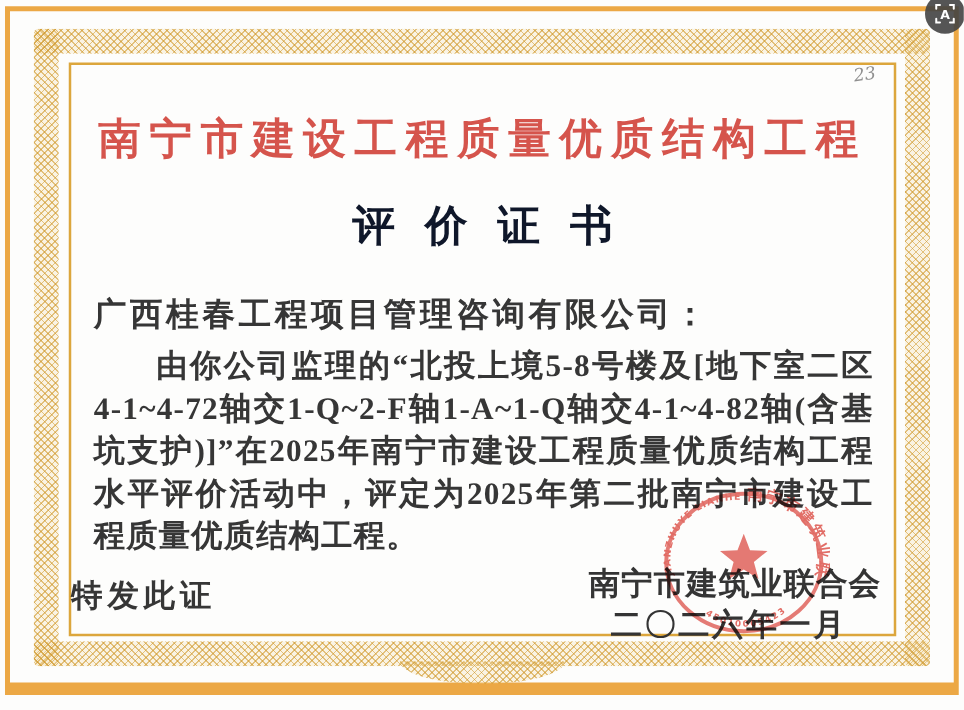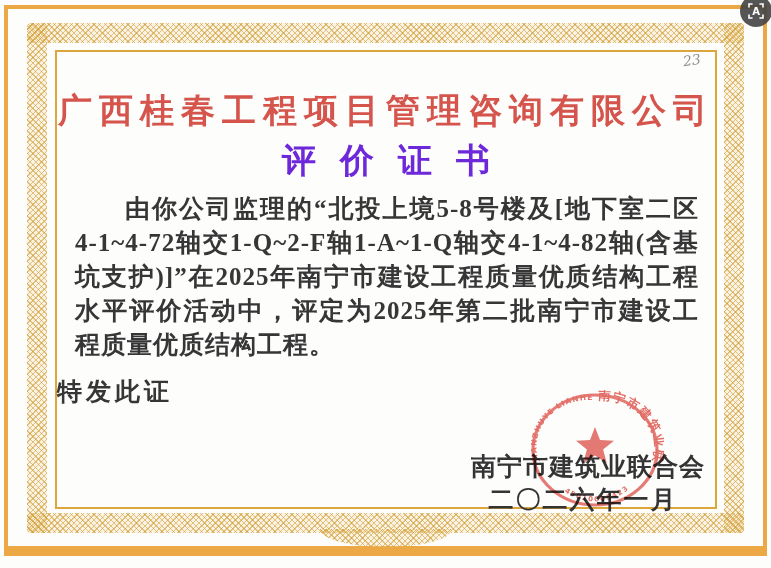--- a/index.html
+++ b/index.html
@@ -45,23 +45,23 @@
     font-size:14px; font-style:italic; color:#8f8f8f;
     transform:rotate(-8deg);
     font-family:"DejaVu Serif",serif;
   }
   .title1 {
     margin:36px 0 0; text-align:center;
     font-size:34px; font-weight:bold; letter-spacing:7px;
     color:#d5544c; white-space:nowrap;
   }
   .title2 {
-    margin:4px 0 0; text-align:center;
+    margin:24px 0 0; text-align:center;
     font-size:34px; font-weight:bold; letter-spacing:24px; text-indent:24px;
-    color:#6d28d9;
+    color:#0f172a;
   }
   .recipient {
     margin:30px 0 0; padding-left:18px;
     font-size:26px; font-weight:bold; letter-spacing:3px; color:#363636;
   }
   .body-par {
     margin:8px 0 13px; padding:0 16px 0 18px;
     font-size:25px; font-weight:bold; line-height:34px;
     letter-spacing:1px; text-align:justify; text-indent:2em; color:#363636;
   }
@@ -95,23 +95,24 @@
   <div class="lat lat-bottom"></div>
   <div class="lat lat-left"></div>
   <div class="lat lat-right"></div>
   <div class="lat lat-medallion"></div>
   <div class="inner-line"></div>
 
   <div class="content">
 
     <div class="page-number">23</div>
 
-    <div class="title1">广西桂春工程项目管理咨询有限公司</div>
+    <div class="title1">南宁市建设工程质量优质结构工程</div>
     <div class="title2">评价证书</div>
 
+    <div class="recipient">广西桂春工程项目管理咨询有限公司：</div>
 
     <div class="body-par">由你公司监理的“北投上境5-8号楼及[地下室二区4-1~4-72轴交1-Q~2-F轴1-A~1-Q轴交4-1~4-82轴(含基坑支护)]”在2025年南宁市建设工程质量优质结构工程水平评价活动中，评定为2025年第二批南宁市建设工程质量优质结构工程。</div>
 
     <div class="closing">特发此证</div>
 
     <div class="signature">
       <div class="issuer">南宁市建筑业联合会</div>
       <div class="issue-date">二〇二六年一月</div>
     </div>
 

